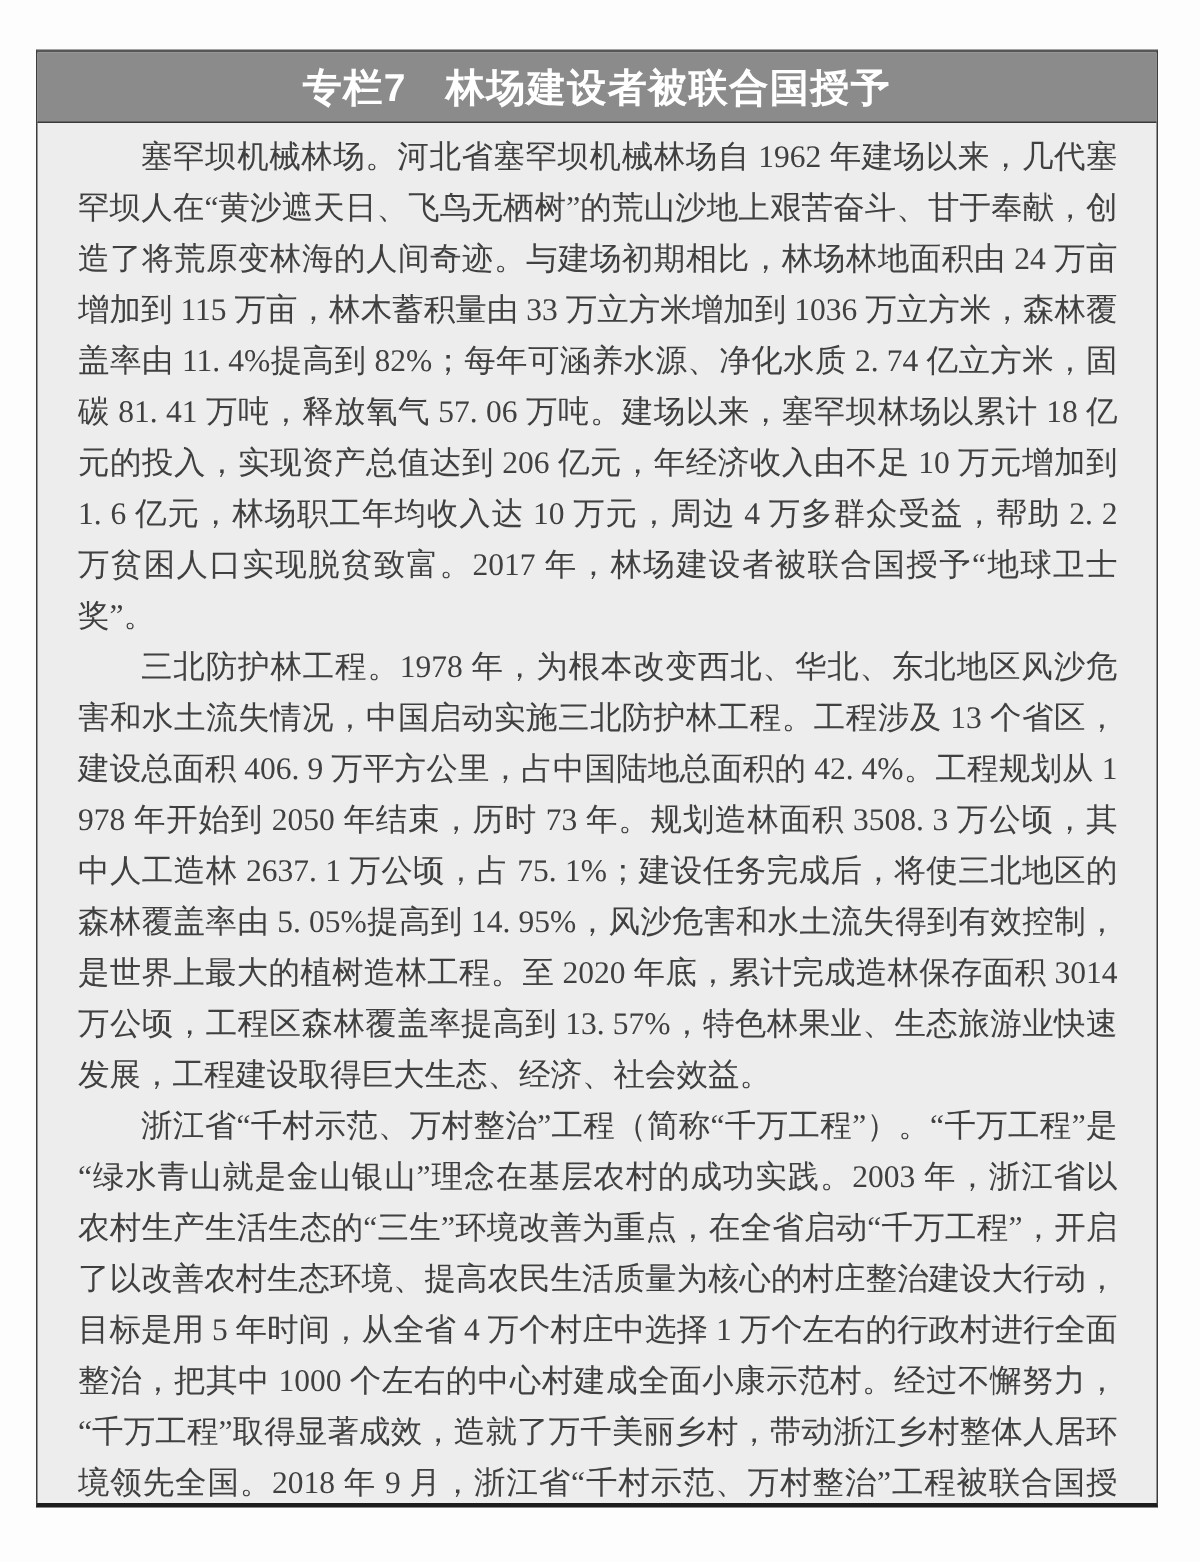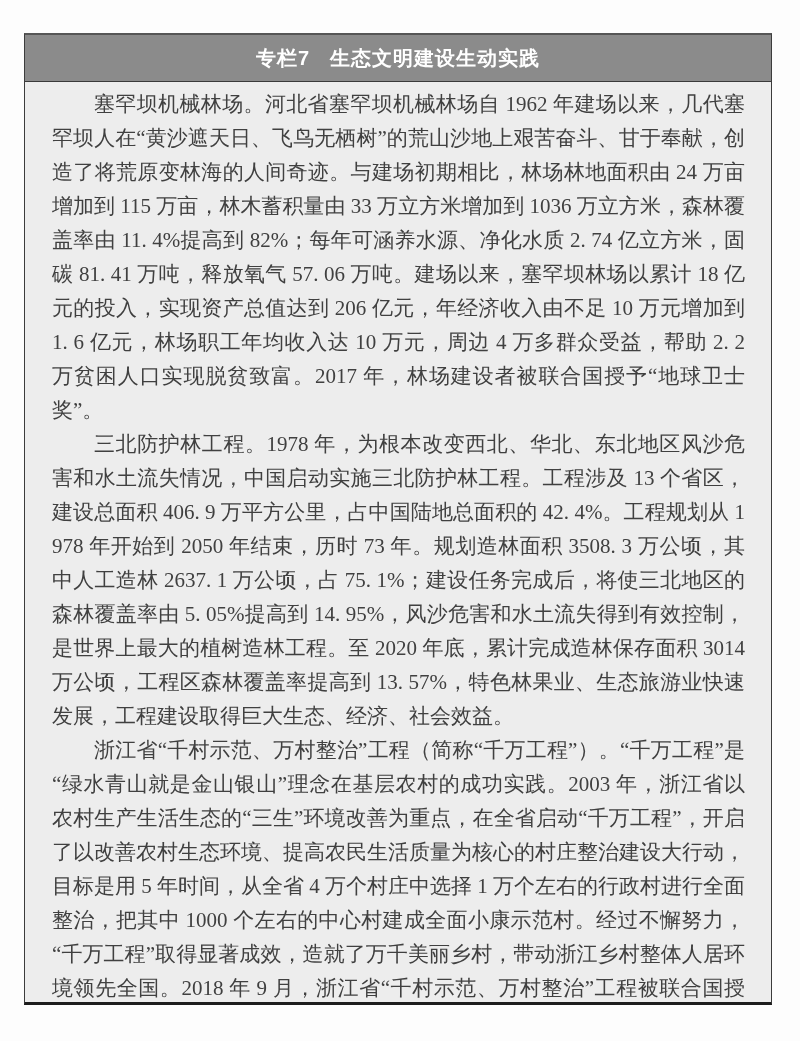--- a/index.html
+++ b/index.html
@@ -34,21 +34,21 @@
     box-sizing: border-box;
     width: 100%;
     height: 47px;
     background: #8b8b8b;
     border-bottom: 1px solid #3a3a3a;
     display: flex;
     align-items: center;
     justify-content: center;
     font-family: "Liberation Sans", "DejaVu Sans", sans-serif;
     font-weight: bold;
-    font-size: 20px;
+    font-size: 26px;
     color: #ffffff;
     letter-spacing: 1px;
   }
   .column-header .label {
     margin-right: 1em;
   }
   .column-body {
     box-sizing: border-box;
     width: 100%;
     height: 921px;
@@ -65,21 +65,21 @@
     word-break: break-all;
   }
 </style>
 </head>
 <body>
 
 <div class="page">
   <div class="column-box">
     <div class="column-header">
       <span class="label">专栏7</span>
-      <span class="title">生态文明建设生动实践</span>
+      <span class="title">林场建设者被联合国授予</span>
     </div>
     <div class="column-body">
       <p>塞罕坝机械林场。河北省塞罕坝机械林场自 1962 年建场以来，几代塞罕坝人在“黄沙遮天日、飞鸟无栖树”的荒山沙地上艰苦奋斗、甘于奉献，创造了将荒原变林海的人间奇迹。与建场初期相比，林场林地面积由 24 万亩增加到 115 万亩，林木蓄积量由 33 万立方米增加到 1036 万立方米，森林覆盖率由 11. 4%提高到 82%；每年可涵养水源、净化水质 2. 74 亿立方米，固碳 81. 41 万吨，释放氧气 57. 06 万吨。建场以来，塞罕坝林场以累计 18 亿元的投入，实现资产总值达到 206 亿元，年经济收入由不足 10 万元增加到 1. 6 亿元，林场职工年均收入达 10 万元，周边 4 万多群众受益，帮助 2. 2 万贫困人口实现脱贫致富。2017 年，林场建设者被联合国授予“地球卫士奖”。</p>
       <p>三北防护林工程。1978 年，为根本改变西北、华北、东北地区风沙危害和水土流失情况，中国启动实施三北防护林工程。工程涉及 13 个省区，建设总面积 406. 9 万平方公里，占中国陆地总面积的 42. 4%。工程规划从 1978 年开始到 2050 年结束，历时 73 年。规划造林面积 3508. 3 万公顷，其中人工造林 2637. 1 万公顷，占 75. 1%；建设任务完成后，将使三北地区的森林覆盖率由 5. 05%提高到 14. 95%，风沙危害和水土流失得到有效控制，是世界上最大的植树造林工程。至 2020 年底，累计完成造林保存面积 3014 万公顷，工程区森林覆盖率提高到 13. 57%，特色林果业、生态旅游业快速发展，工程建设取得巨大生态、经济、社会效益。</p>
       <p>浙江省“千村示范、万村整治”工程（简称“千万工程”）。“千万工程”是“绿水青山就是金山银山”理念在基层农村的成功实践。2003 年，浙江省以农村生产生活生态的“三生”环境改善为重点，在全省启动“千万工程”，开启了以改善农村生态环境、提高农民生活质量为核心的村庄整治建设大行动，目标是用 5 年时间，从全省 4 万个村庄中选择 1 万个左右的行政村进行全面整治，把其中 1000 个左右的中心村建成全面小康示范村。经过不懈努力，“千万工程”取得显著成效，造就了万千美丽乡村，带动浙江乡村整体人居环境领先全国。2018 年 9 月，浙江省“千村示范、万村整治”工程被联合国授予“地球卫士奖”。</p>
     </div>
   </div>
 </div>
 
 </body></html>

